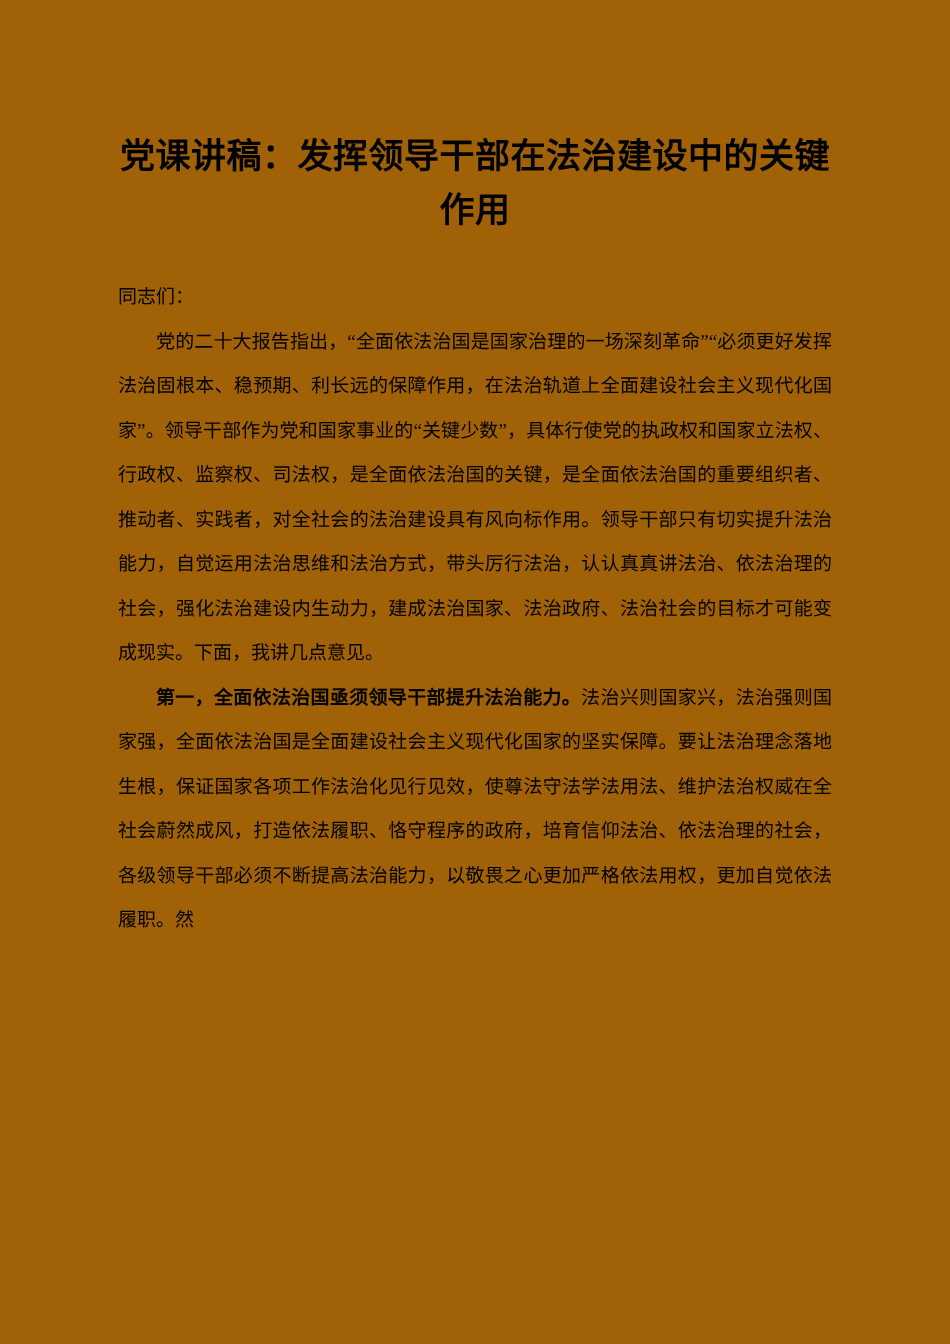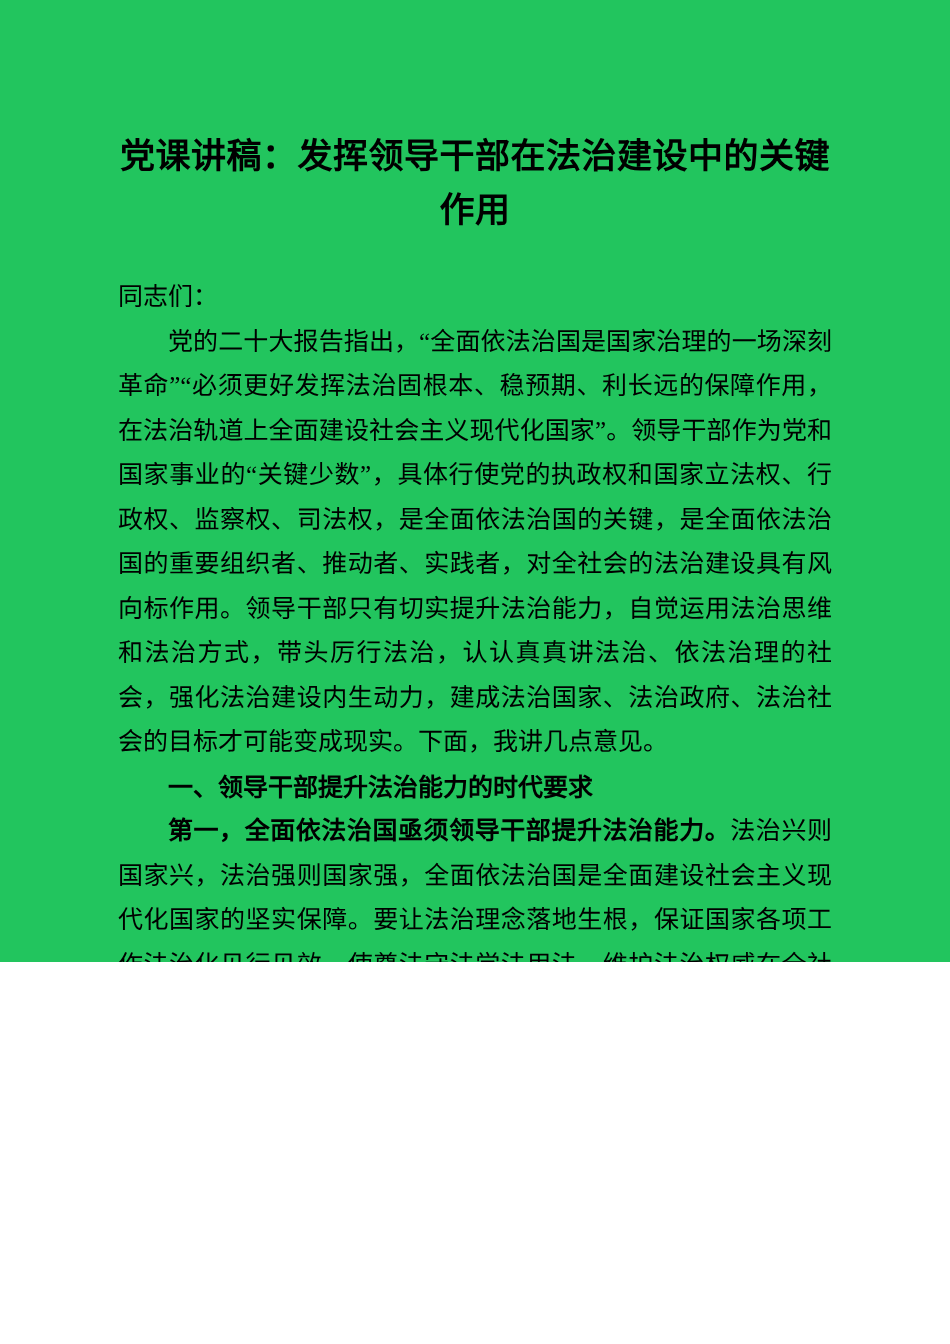--- a/index.html
+++ b/index.html
@@ -3,42 +3,42 @@
 <meta charset="utf-8">
 <style>
   html, body {
     margin: 0;
     padding: 0;
     background: #ffffff;
   }
   .page {
     position: relative;
     width: 950px;
-    height: 962px;
+    height: 1344px;
     margin: 0;
-    background: #22c55e;
+    background: #a16207;
     color: #000000;
     box-sizing: border-box;
     padding: 130px 118px 0 118px;
     overflow: hidden;
     font-family: "Liberation Serif", "DejaVu Serif", serif;
   }
   .doc-title {
     margin: 0 0 37px 0;
     font-size: 35px;
     line-height: 54px;
     font-weight: bold;
     text-align: center;
     letter-spacing: 0.5px;
     font-family: "Liberation Serif", "DejaVu Serif", serif;
     color: #000000;
   }
   .doc-body p {
     margin: 0;
-    font-size: 25px;
+    font-size: 19px;
     line-height: 44.5px;
     text-align: justify;
     text-justify: inter-ideograph;
     word-break: break-all;
     color: #000000;
   }
   .salutation {
     text-indent: 0;
   }
   .para {
@@ -57,17 +57,16 @@
 <body>
 
 <div class="page">
   <h1 class="doc-title">党课讲稿：发挥领导干部在法治建设中的关键作用</h1>
 
   <div class="doc-body">
     <p class="salutation">同志们：</p>
 
     <p class="para">党的二十大报告指出，“全面依法治国是国家治理的一场深刻革命”“必须更好发挥法治固根本、稳预期、利长远的保障作用，在法治轨道上全面建设社会主义现代化国家”。领导干部作为党和国家事业的“关键少数”，具体行使党的执政权和国家立法权、行政权、监察权、司法权，是全面依法治国的关键，是全面依法治国的重要组织者、推动者、实践者，对全社会的法治建设具有风向标作用。领导干部只有切实提升法治能力，自觉运用法治思维和法治方式，带头厉行法治，认认真真讲法治、依法治理的社会，强化法治建设内生动力，建成法治国家、法治政府、法治社会的目标才可能变成现实。下面，我讲几点意见。</p>
 
-    <p class="section-heading">一、领导干部提升法治能力的时代要求</p>
 
     <p class="para"><span class="lead-sentence">第一，全面依法治国亟须领导干部提升法治能力。</span><span>法治兴则国家兴，法治强则国家强，全面依法治国是全面建设社会主义现代化国家的坚实保障。要让法治理念落地生根，保证国家各项工作法治化见行见效，使尊法守法学法用法、维护法治权威在全社会蔚然成风，打造依法履职、恪守程序的政府，培育信仰法治、依法治理的社会，各级领导干部必须不断提高法治能力，以敬畏之心更加严格依法用权，更加自觉依法履职。然</span></p>
   </div>
 </div>
 
 </body></html>

